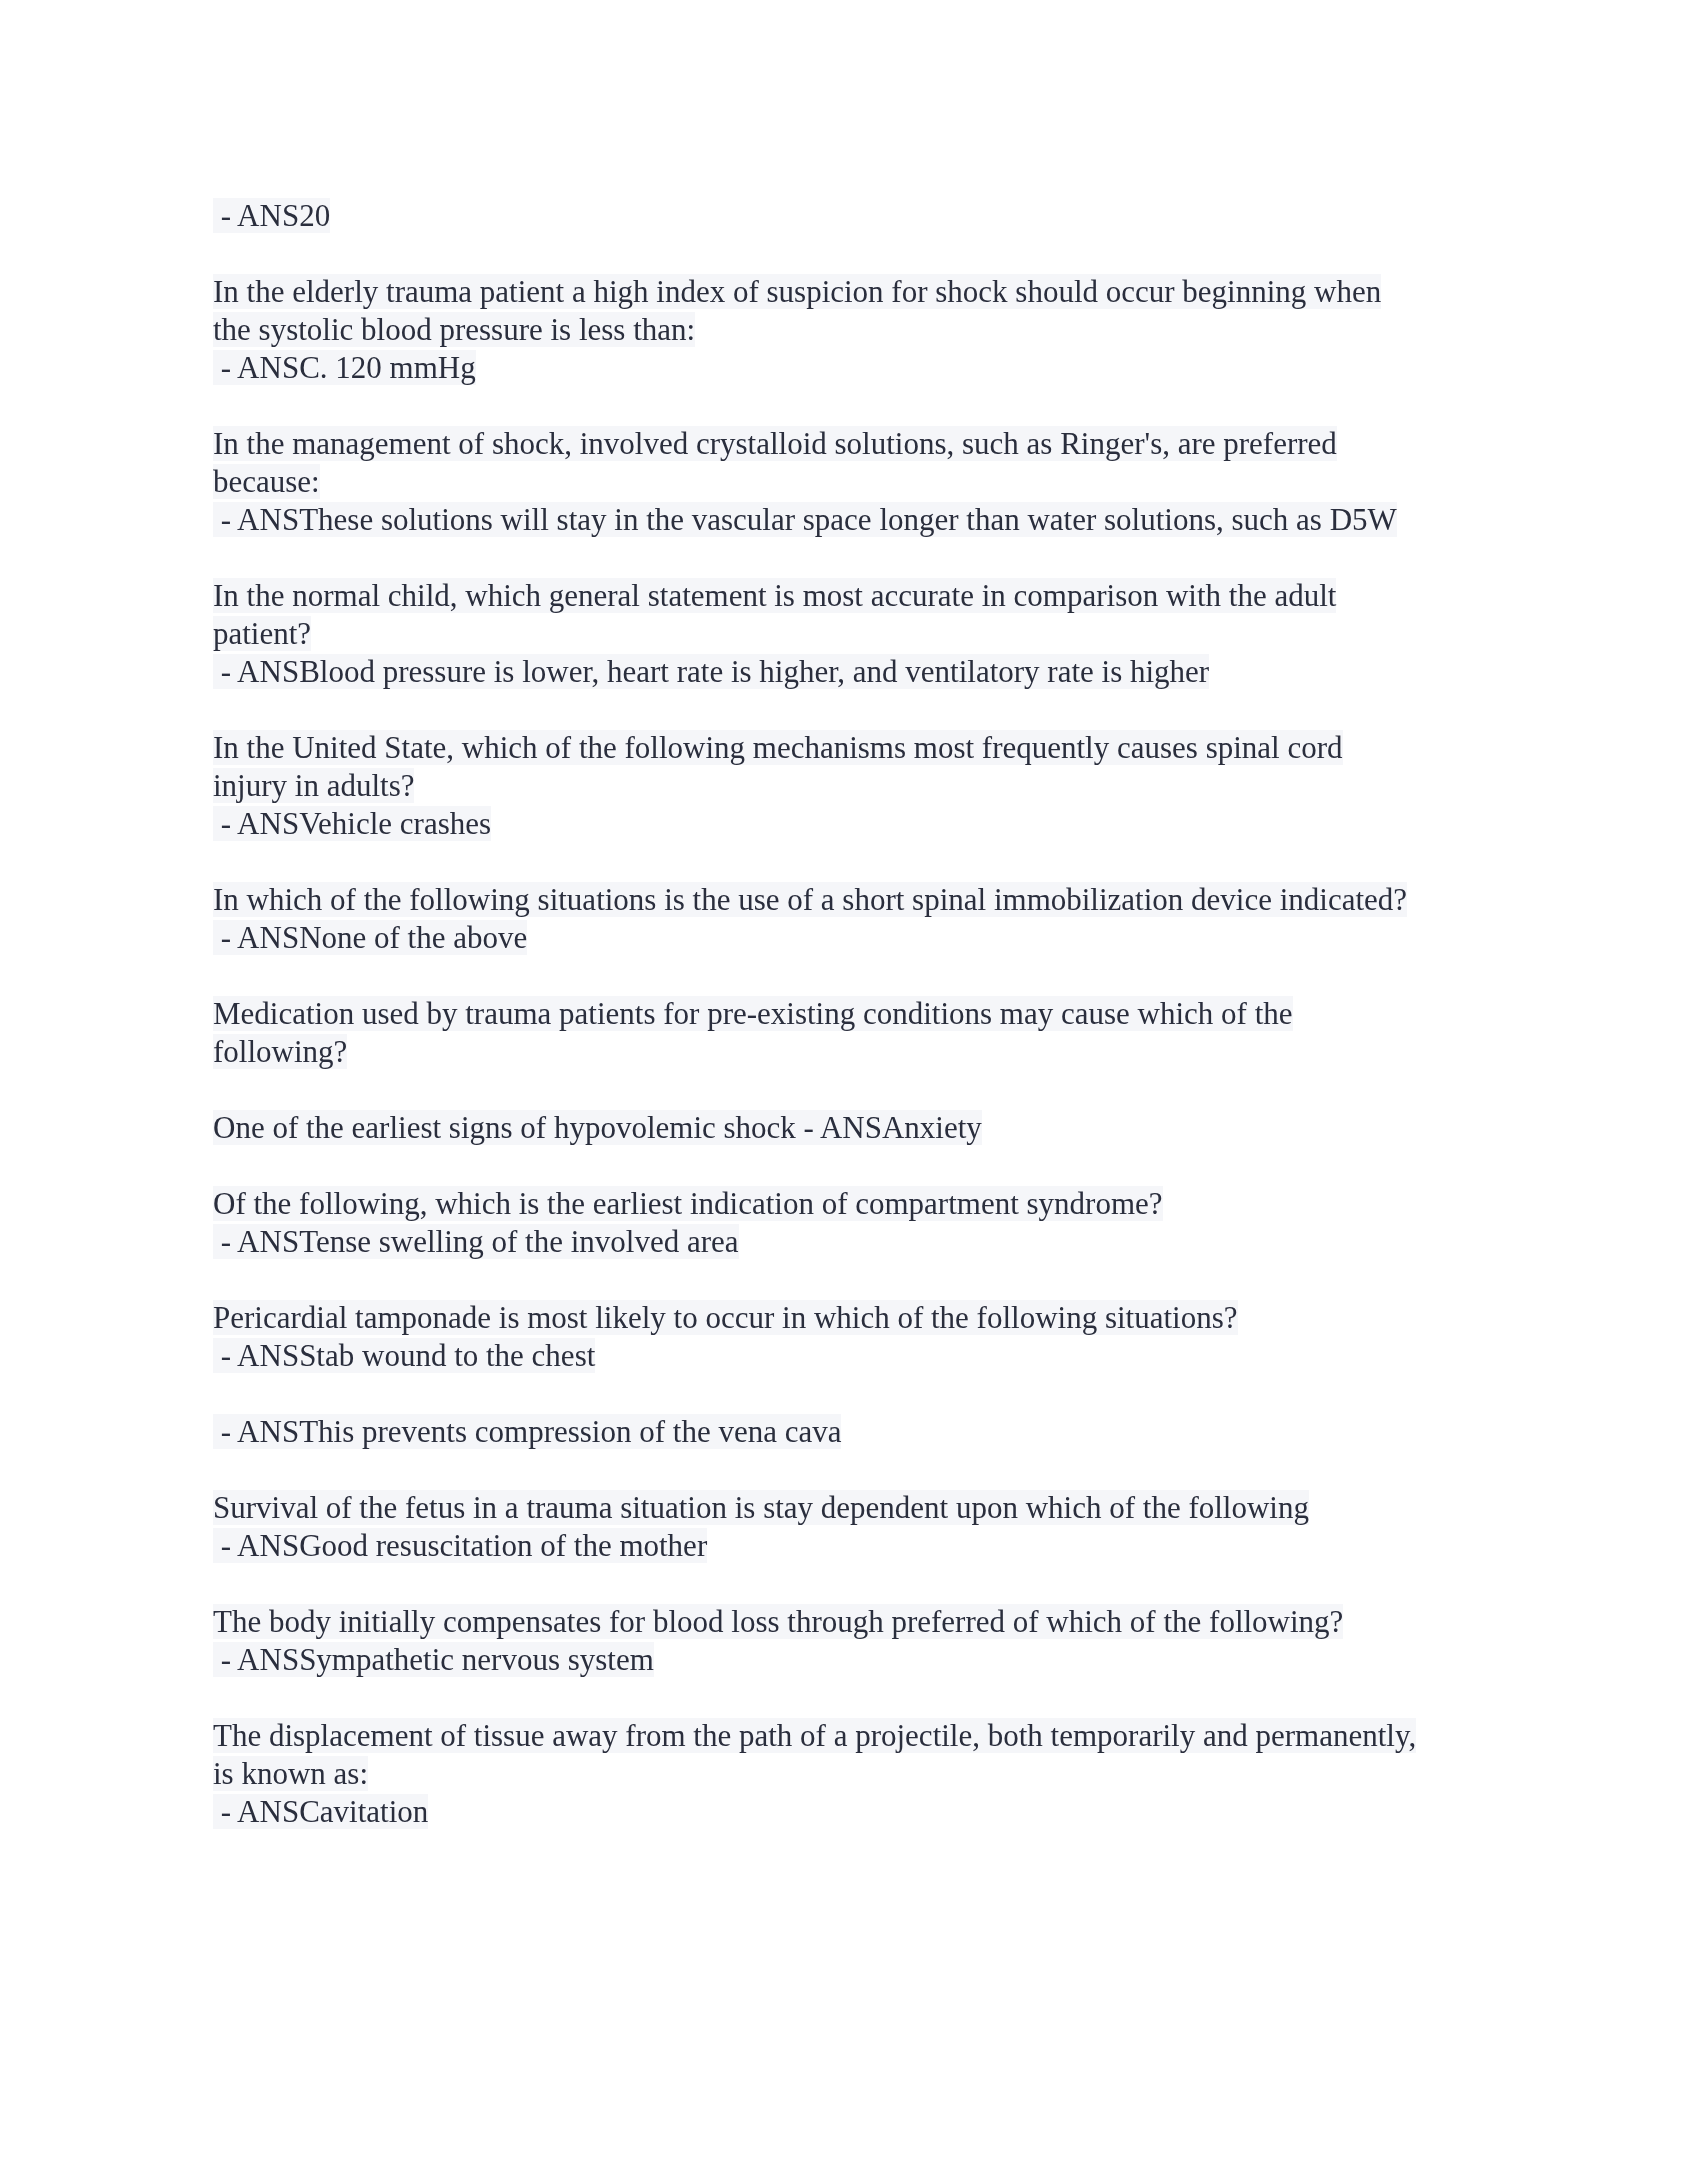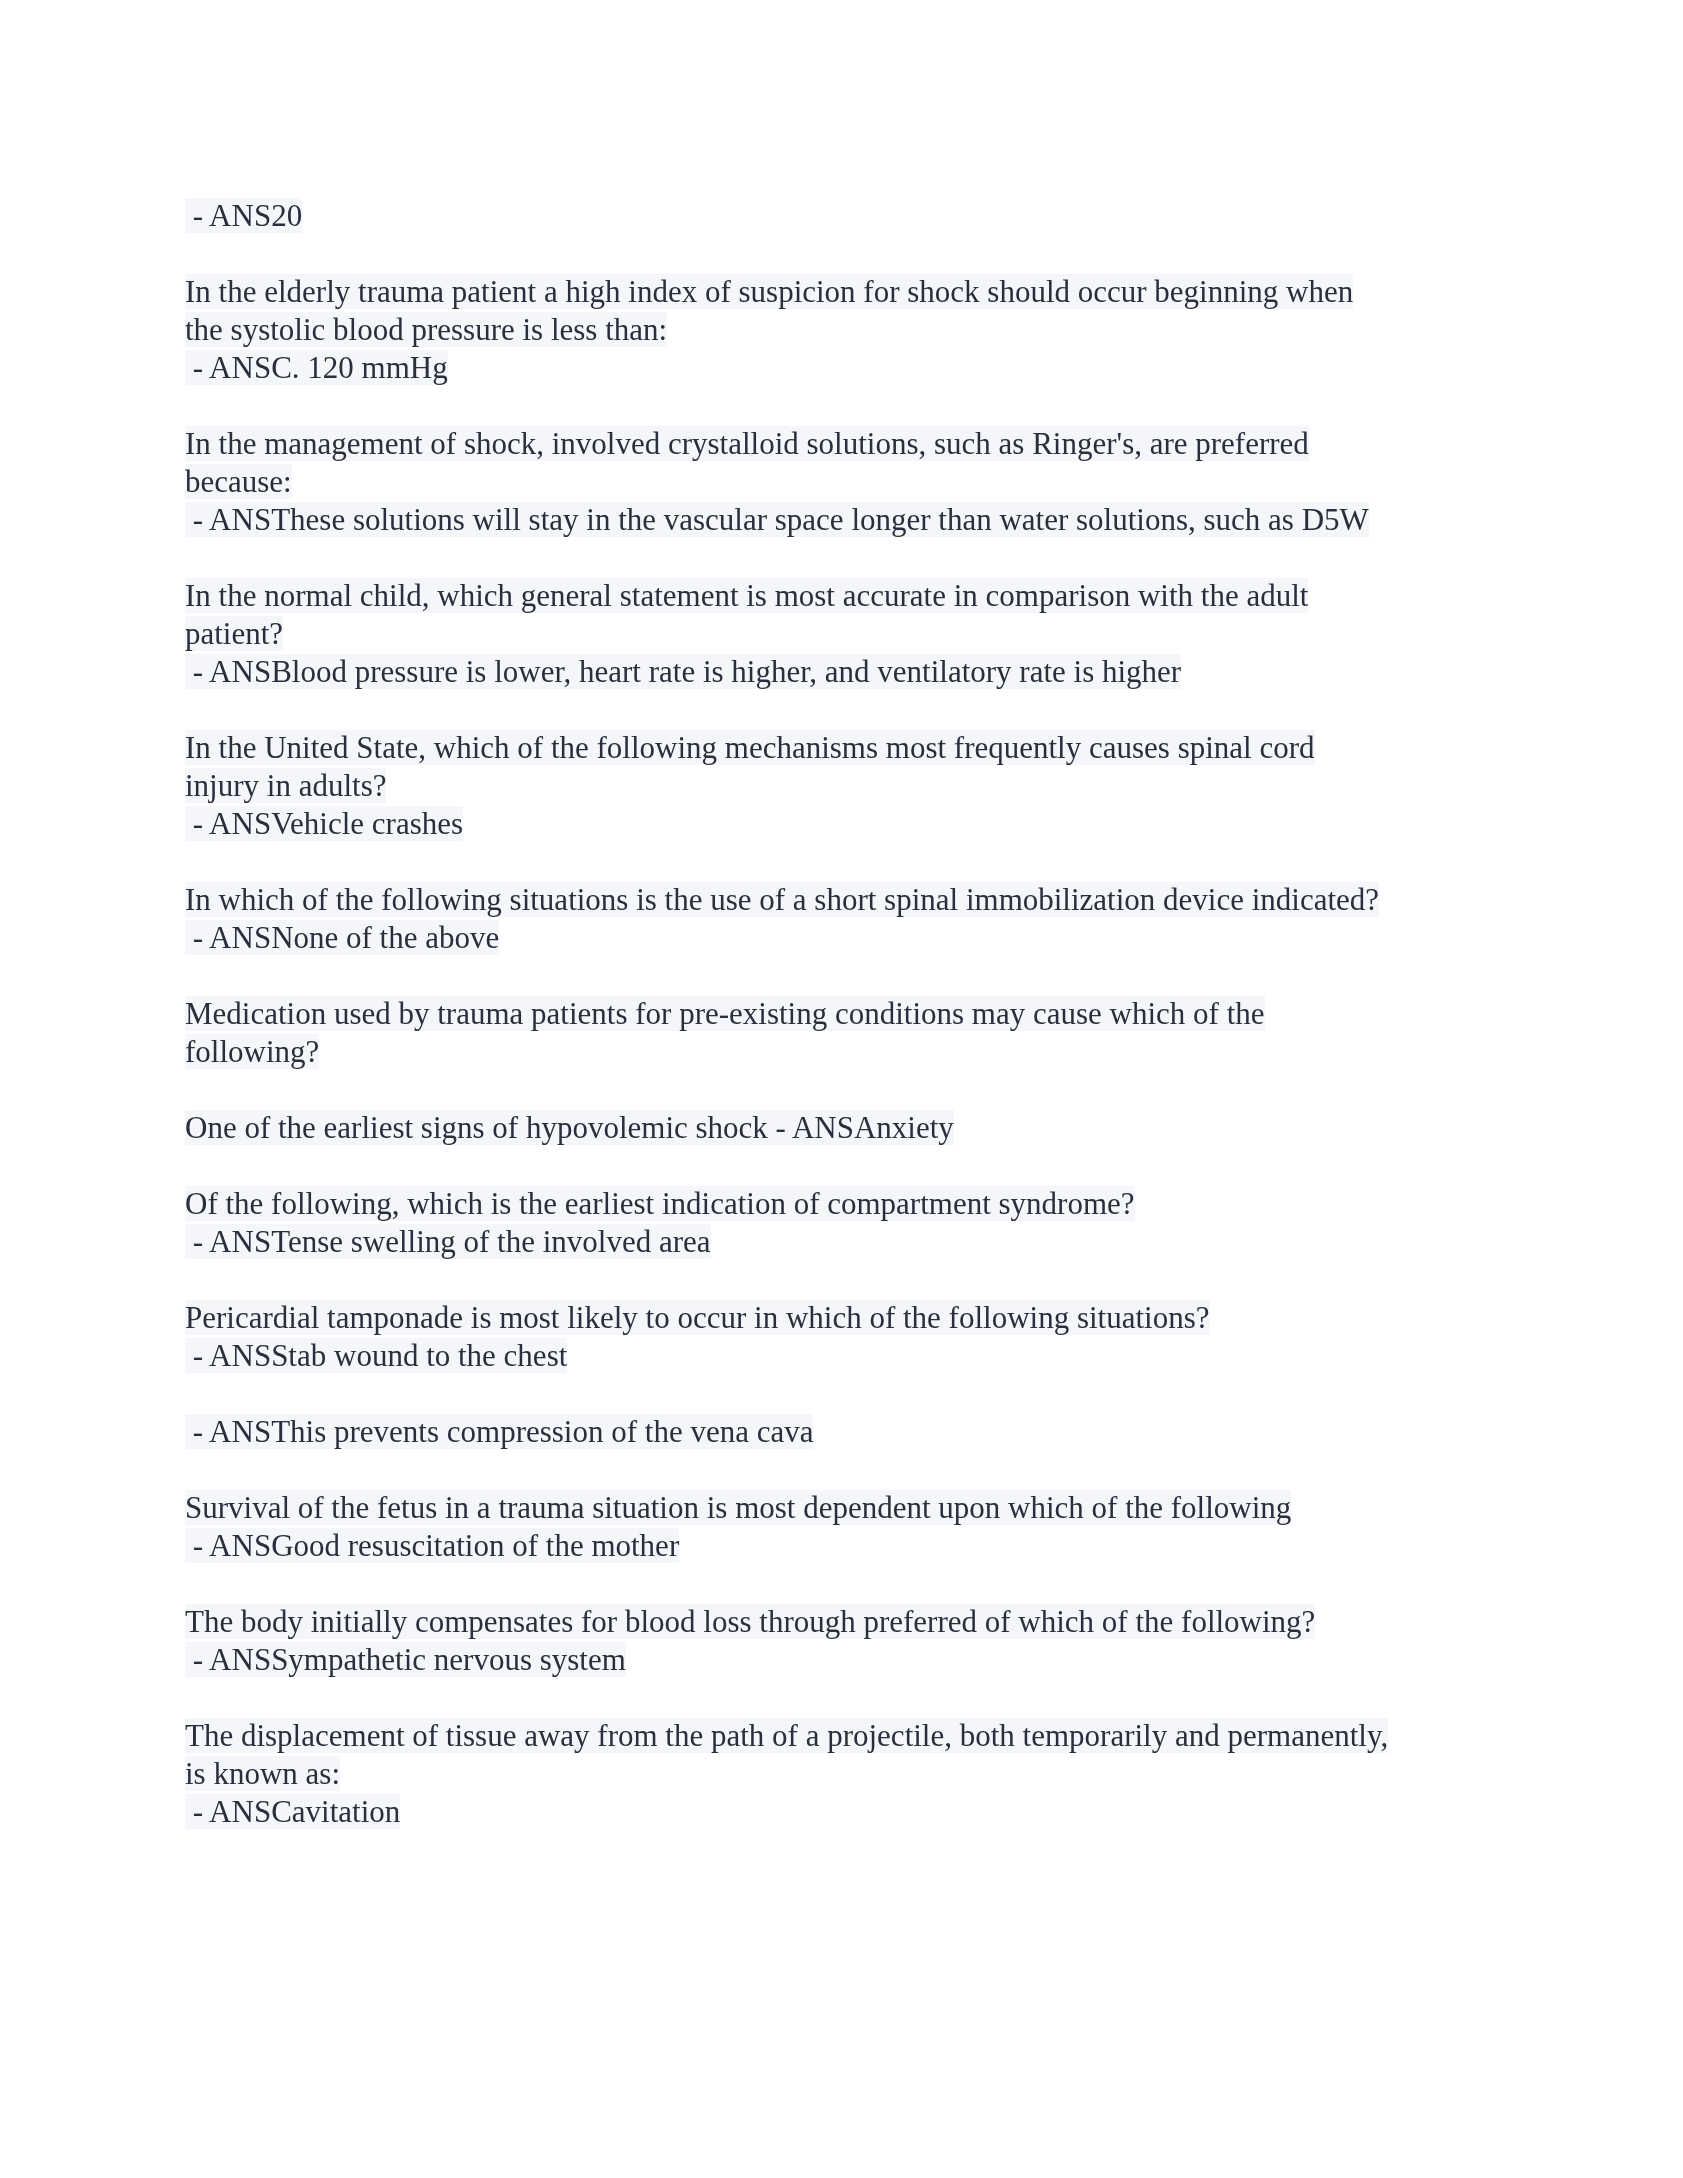--- a/index.html
+++ b/index.html
@@ -1,18 +1,18 @@
 <!DOCTYPE html>
 <html><head>
 <meta charset="utf-8">
 <style>
   html, body { margin: 0; padding: 0; background: #ffffff; }
   body { width: 1683px; height: 2178px; position: relative; overflow: hidden; }
   .page {
-    position: absolute; left: 185px; top: 197px; width: 1307px;
+    position: absolute; left: 213px; top: 197px; width: 1307px;
     font-family: "Liberation Serif", serif; font-size: 31px; line-height: 38px;
     color: #2a2e3d;
   }
   .block { margin: 0 0 38px 0; }
   .line { display: block; }
   .hl { background: #f5f6f9; white-space: pre; }
 </style>
 </head>
 <body>
 
@@ -56,21 +56,21 @@
     <span class="line"><span class="hl"> - ANSTense swelling of the involved area</span></span>
   </div>
   <div class="block">
     <span class="line"><span class="hl">Pericardial tamponade is most likely to occur in which of the following situations?</span></span>
     <span class="line"><span class="hl"> - ANSStab wound to the chest</span></span>
   </div>
   <div class="block">
     <span class="line"><span class="hl"> - ANSThis prevents compression of the vena cava</span></span>
   </div>
   <div class="block">
-    <span class="line"><span class="hl">Survival of the fetus in a trauma situation is most dependent upon which of the following</span></span>
+    <span class="line"><span class="hl">Survival of the fetus in a trauma situation is stay dependent upon which of the following</span></span>
     <span class="line"><span class="hl"> - ANSGood resuscitation of the mother</span></span>
   </div>
   <div class="block">
     <span class="line"><span class="hl">The body initially compensates for blood loss through preferred of which of the following?</span></span>
     <span class="line"><span class="hl"> - ANSSympathetic nervous system</span></span>
   </div>
   <div class="block">
     <span class="line"><span class="hl">The displacement of tissue away from the path of a projectile, both temporarily and permanently,</span></span>
     <span class="line"><span class="hl">is known as:</span></span>
     <span class="line"><span class="hl"> - ANSCavitation</span></span>

